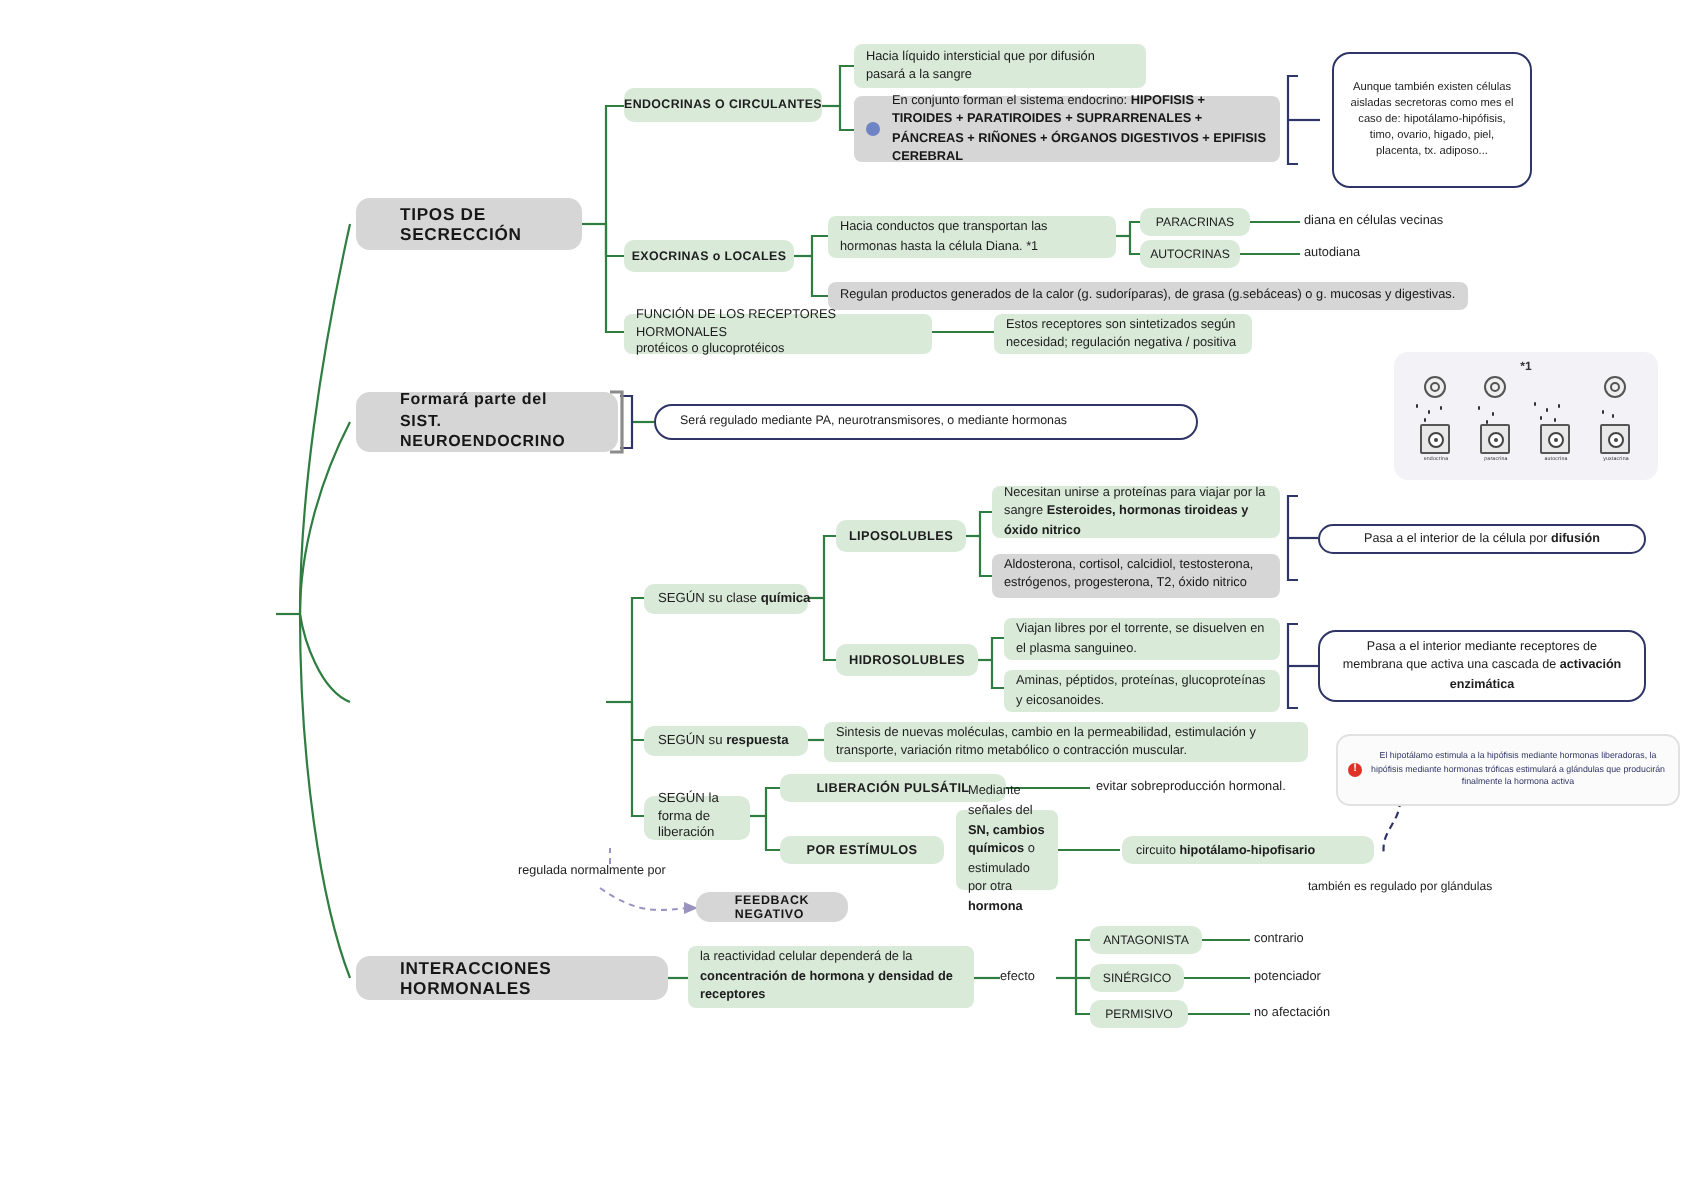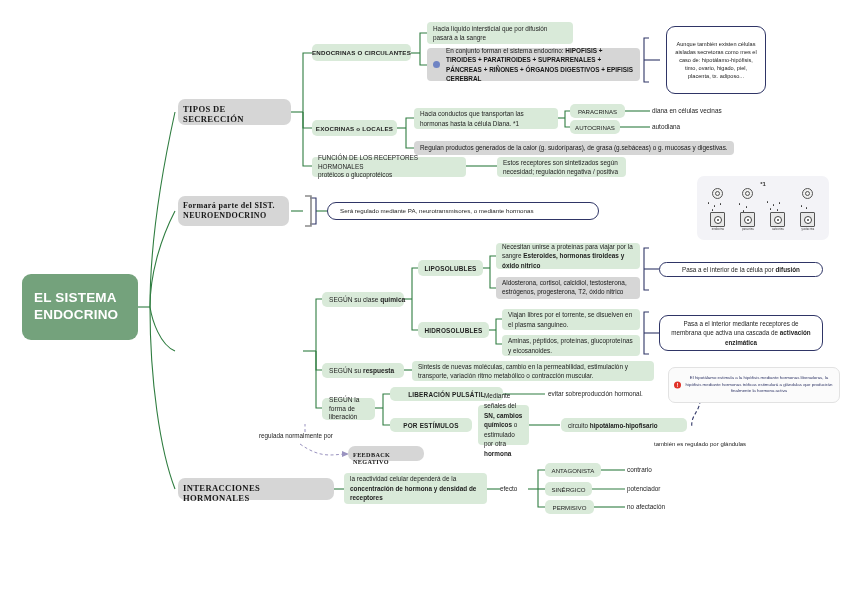--- a/index.html
+++ b/index.html
@@ -27,24 +27,23 @@
     display:flex;align-items:center;
     padding:10px 12px;
     letter-spacing:.2px;
   }
   .grey{
     background:#d6d6d6;
     border-radius:7px;
     font-size:8.6px;
     font-weight:700;
     letter-spacing:.35px;
-    padding:5px 5px;
-    display:flex;
+    padding:5px 22px;
+    display:flex;align-items:center;
     color:#171717;
-    font-family:Liberation Serif, serif;
   }
   .greybody{
     background:#d6d6d6;
     border-radius:4px;
     font-size:6.4px;
     font-weight:400;
     padding:4px 6px;
     line-height:1.4;
     color:#171717;
     display:flex;align-items:center;
@@ -234,23 +233,20 @@
     <g fill="none" stroke="#9a93c0" stroke-width="1" stroke-dasharray="3,2.5">
       <path d="M305,432 L305,424"></path>
     </g>
 
     <g fill="none" stroke="#2f3566" stroke-width="1.1" stroke-dasharray="3.5,2.5">
       <path d="M700,400 C700,412 690,415 692,428"></path>
     </g>
     <polygon points="699,402 693,399 697,395" fill="#2f3566"></polygon>
   </svg>
 
-  <div class="node root" style="left:22px;top:274px;width:116px;height:66px;">
-    <span>EL SISTEMA ENDOCRINO</span>
-  </div>
 
   <div class="node grey" style="left:178px;top:99px;width:113px;height:26px;justify-content:center;">
     <span>TIPOS DE SECRECCIÓN</span>
   </div>
 
   <div class="node greenlabel bold" style="left:312px;top:44px;width:99px;height:17px;justify-content:center;font-size:6.2px;">
     <span>ENDOCRINAS O CIRCULANTES</span>
   </div>
 
   <div class="node green" style="left:427px;top:22px;width:146px;height:22px;">
@@ -297,21 +293,21 @@
   <div class="node green" style="left:312px;top:157px;width:154px;height:20px;">
     <span style="line-height:1.4;">
       <span>FUNCIÓN DE LOS RECEPTORES HORMONALES</span><br>
       <span>protéicos o glucoprotéicos</span>
     </span>
   </div>
   <div class="node green" style="left:497px;top:157px;width:129px;height:20px;">
     <span>Estos receptores son sintetizados según necesidad; regulación negativa / positiva</span>
   </div>
 
-  <div class="node grey" style="left:178px;top:196px;width:111px;height:30px;font-size:8px;line-height:1.3;">
+  <div class="node grey" style="left:178px;top:196px;width:131px;height:30px;font-size:8px;line-height:1.3;">
     <span>Formará parte del SIST. NEUROENDOCRINO</span>
   </div>
   <div class="node outline left" style="left:327px;top:202px;width:272px;height:18px;font-size:6.2px;padding-left:12px;">
     <span>Será regulado mediante PA, neurotransmisores, o mediante hormonas</span>
   </div>
 
   <div class="node imgcard" style="left:697px;top:176px;width:132px;height:64px;">
     <div class="figtitle">*1</div>
     <div class="cellfig">
       <div class="cellcol">

